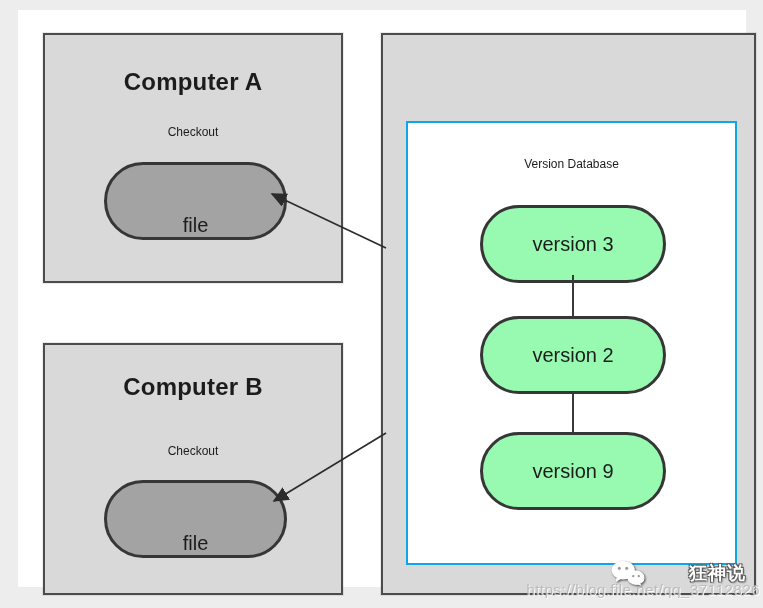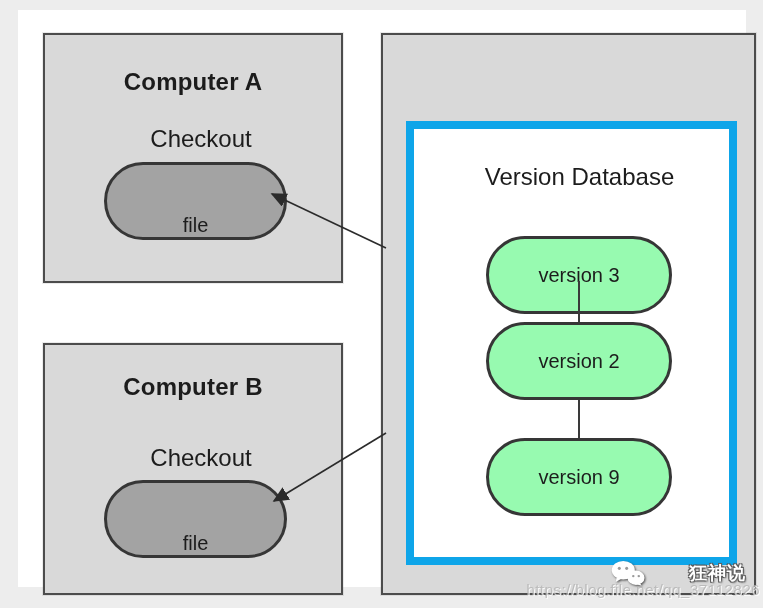--- a/index.html
+++ b/index.html
@@ -29,36 +29,36 @@
     box-shadow: 0 0 0 1px rgba(0,0,0,0.08);
   }
   .box-computer-a { left: 25px; top: 23px; width: 300px; height: 250px; }
   .box-computer-b { left: 25px; top: 333px; width: 300px; height: 252px; }
   .box-server     { left: 363px; top: 23px; width: 375px; height: 562px; }
   .box-database   {
     position: absolute;
     left: 23px; top: 86px;
     width: 331px; height: 444px;
     background: #ffffff;
-    border: 8px solid #0ea5e9;
+    border: 2px solid #0ea5e9;
     box-sizing: border-box;
   }
   .box-title {
     position: absolute;
     left: 0; width: 100%;
     text-align: center;
     font-size: 24px;
     font-weight: bold;
     letter-spacing: 0.2px;
   }
   .sub-label {
     position: absolute;
-    left: 8px; width: 100%;
+    left: 0; width: 100%;
     text-align: center;
-    font-size: 24px;
+    font-size: 12px;
   }
   .capsule {
     position: absolute;
     border: 3.5px solid #363636;
     border-radius: 39px;
     box-sizing: border-box;
     display: flex;
     align-items: center;
     justify-content: center;
     font-size: 20px;
@@ -136,21 +136,21 @@
     <div class="capsule capsule-file" style="top: 135px;">
       <span>file</span>
     </div>
   </div>
 
   <div class="box box-server">
 
     <div class="box-database">
       <div class="sub-label" style="top: 34px;">Version Database</div>
 
-      <div class="capsule capsule-version" style="top: 82px; margin-top: 25px;">
+      <div class="capsule capsule-version" style="top: 82px;">
         <span>version 3</span>
       </div>
       <div class="connector" style="top: 152px; height: 41px;"></div>
 
       <div class="capsule capsule-version" style="top: 193px; justify-content: center;">
         <span>version 2</span>
       </div>
       <div class="connector" style="top: 271px; height: 38px;"></div>
 
       <div class="capsule capsule-version" style="top: 309px;">

